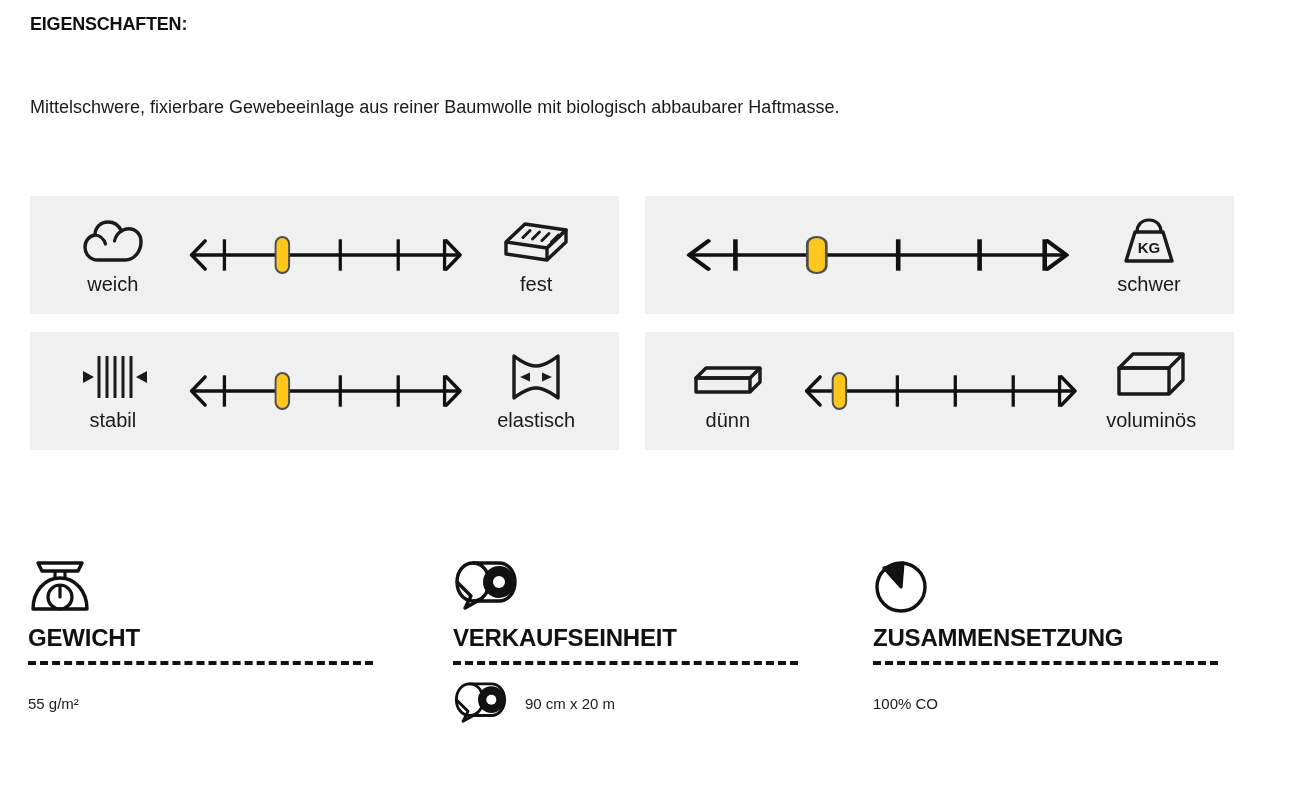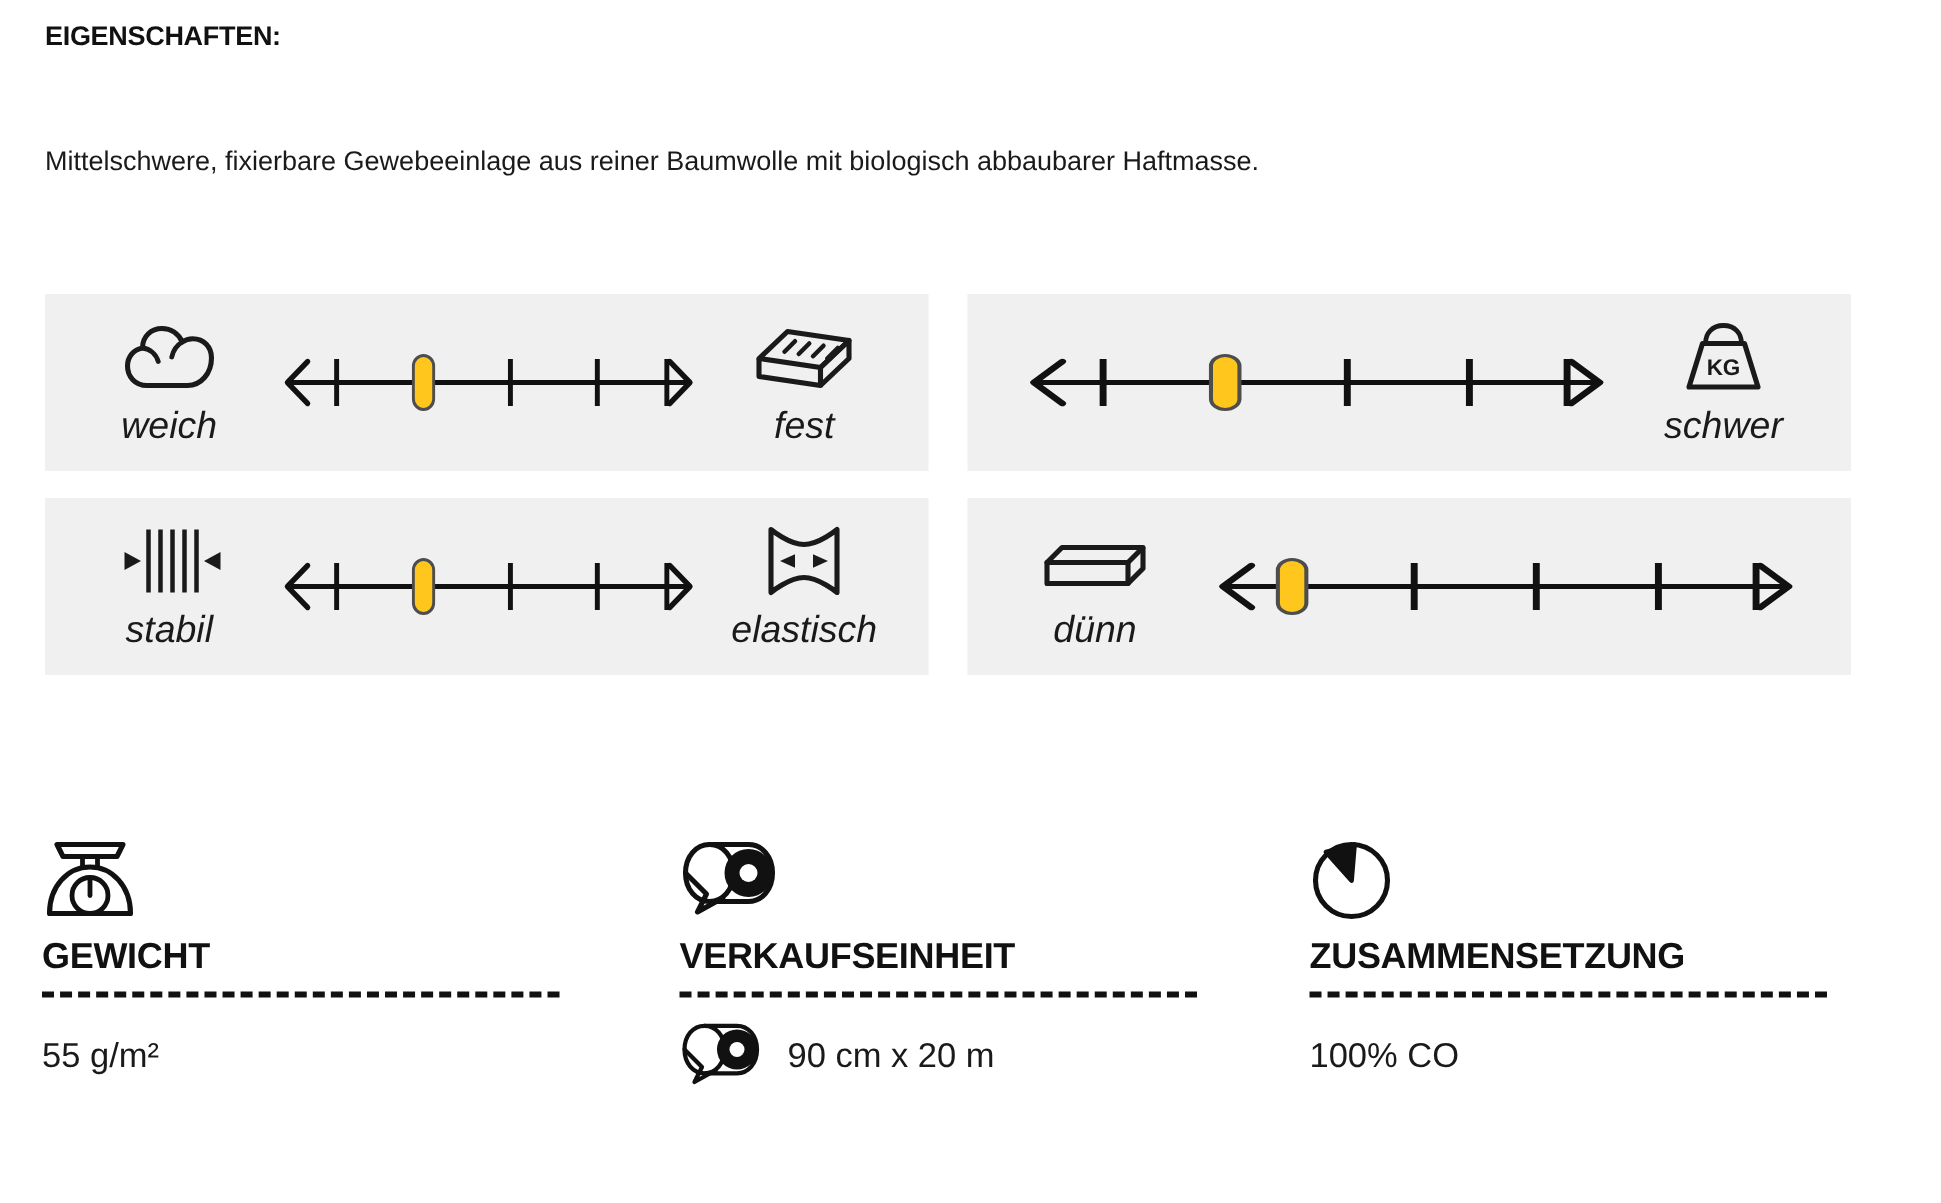--- a/index.html
+++ b/index.html
@@ -64,24 +64,23 @@
     justify-content: center;
   }
   .pole-icon {
     height: 52px;
     display: flex;
     align-items: flex-end;
     justify-content: flex-end;
   }
   .pole-label {
     margin-top: 7px;
-    font-size: 25px;
+    font-size: 20px;
     color: #1a1a1a;
     white-space: nowrap;
-    font-style: italic;
   }
 
   
   .scale {
     position: relative;
     flex: 1 1 auto;
     height: 46px;
     margin: 0 6px;
   }
   .scale svg { display: block; width: 100%; height: 100%; }
@@ -119,21 +118,21 @@
     display: flex;
     align-items: center;
     height: 48px;
   }
   .info-value-icon {
     width: 72px;
     display: flex;
     align-items: center;
   }
   .info-value-text {
-    font-size: 23px;
+    font-size: 15px;
     color: #1a1a1a;
     white-space: nowrap;
   }
 </style>
 </head>
 <body>
 
 <div class="page-heading">EIGENSCHAFTEN:</div>
 <div class="intro-text">Mittelschwere, fixierbare Gewebeeinlage aus reiner Baumwolle mit biologisch abbaubarer Haftmasse.</div>
 
@@ -281,20 +280,30 @@
           <line x1="166" y1="9" x2="166" y2="37"></line>
           <line x1="226" y1="9" x2="226" y2="37"></line>
           <line x1="274" y1="9" x2="274" y2="37"></line>
         </g>
         <path d="M26 9 L12 23 L26 37" fill="none" stroke="#111111" stroke-width="3.6" stroke-linecap="round" stroke-linejoin="round"></path>
         <path d="M276 9 L290 23 L276 37" fill="none" stroke="#111111" stroke-width="3.6" stroke-linecap="round" stroke-linejoin="round"></path>
         <rect x="39" y="5" width="14" height="36" rx="7" fill="#FFC61E" stroke="#4D4D4D" stroke-width="2"></rect>
       </svg>
     </div>
 
+    <div class="pole">
+      <div class="pole-icon">
+        <svg width="72" height="52" viewBox="0 0 72 52">
+          <path d="M4 18 L18 4 L68 4 L54 18 Z" fill="none" stroke="#1a1a1a" stroke-width="3.4" stroke-linejoin="round"></path>
+          <path d="M4 18 L4 44 L54 44 L54 18 Z" fill="none" stroke="#1a1a1a" stroke-width="3.4" stroke-linejoin="round"></path>
+          <path d="M54 44 L68 30 L68 4" fill="none" stroke="#1a1a1a" stroke-width="3.4" stroke-linejoin="round"></path>
+        </svg>
+      </div>
+      <div class="pole-label">voluminös</div>
+    </div>
   </div>
 
 </div>
 
 <div class="info-row">
 
   <div class="info-col">
     <div class="info-icon">
       <svg width="64" height="56" viewBox="0 0 64 56">
         <path d="M10 5 L54 5 L50 13 L14 13 Z" fill="none" stroke="#111111" stroke-width="3.4" stroke-linejoin="round"></path>

